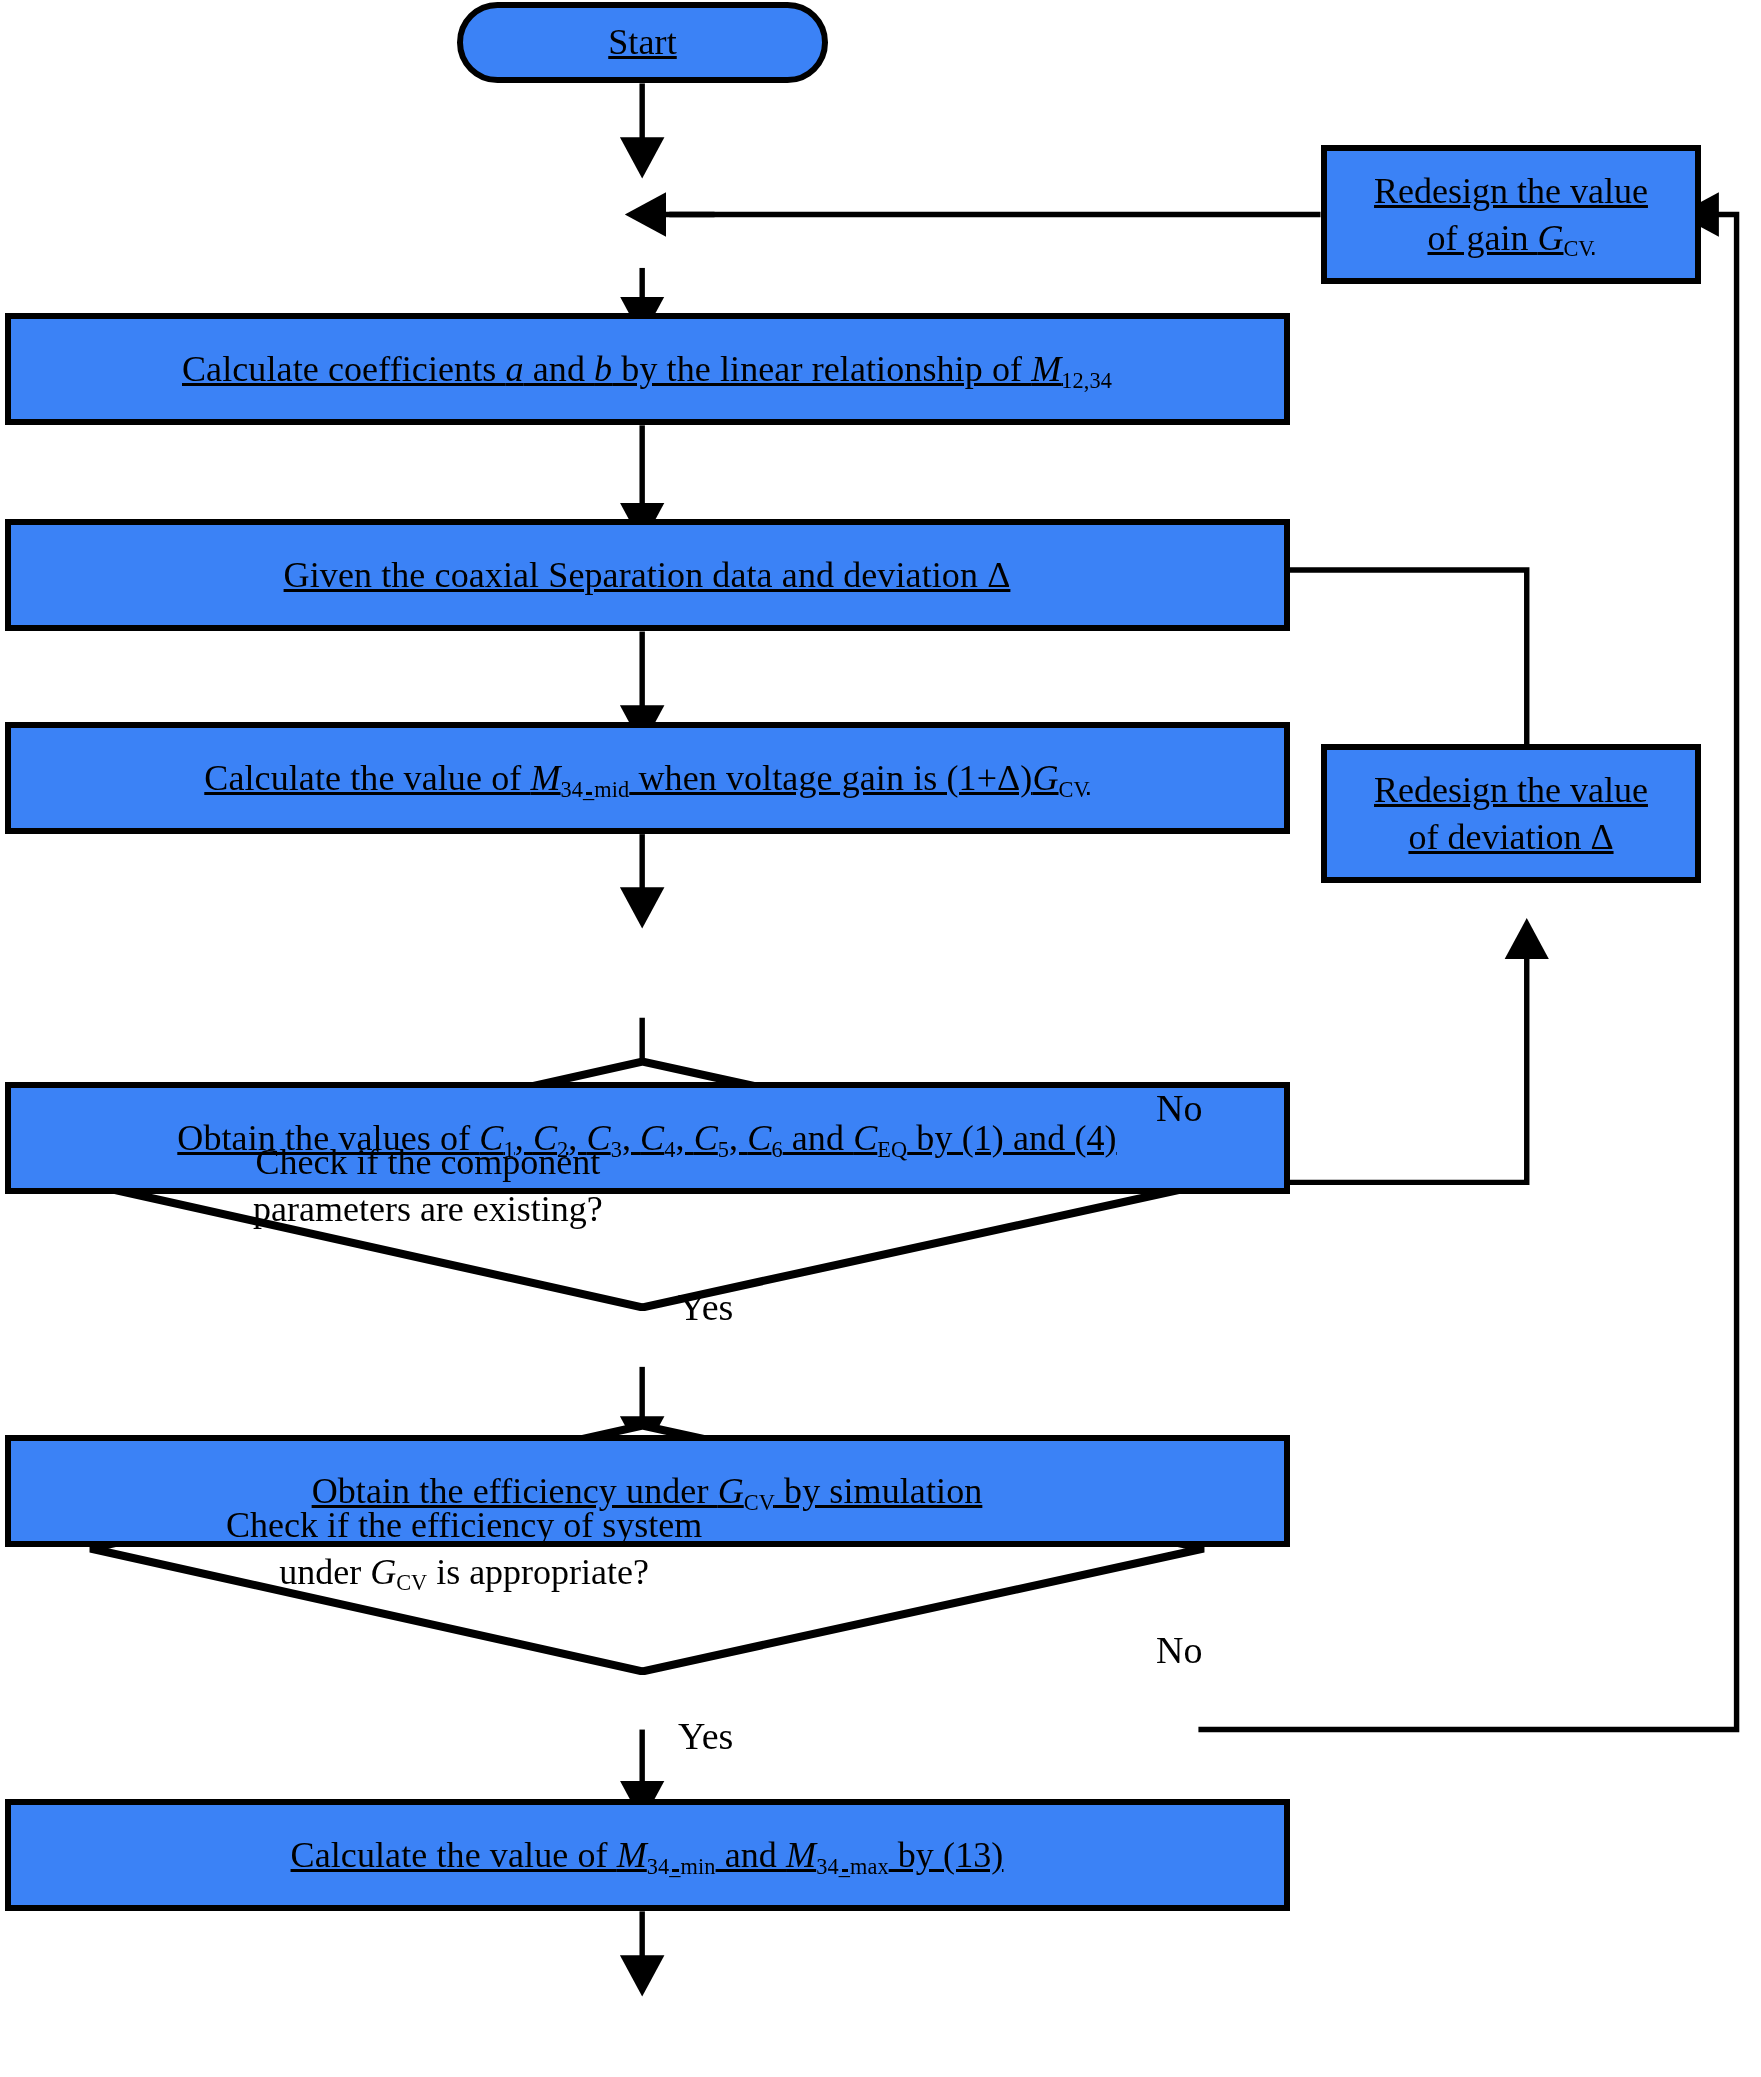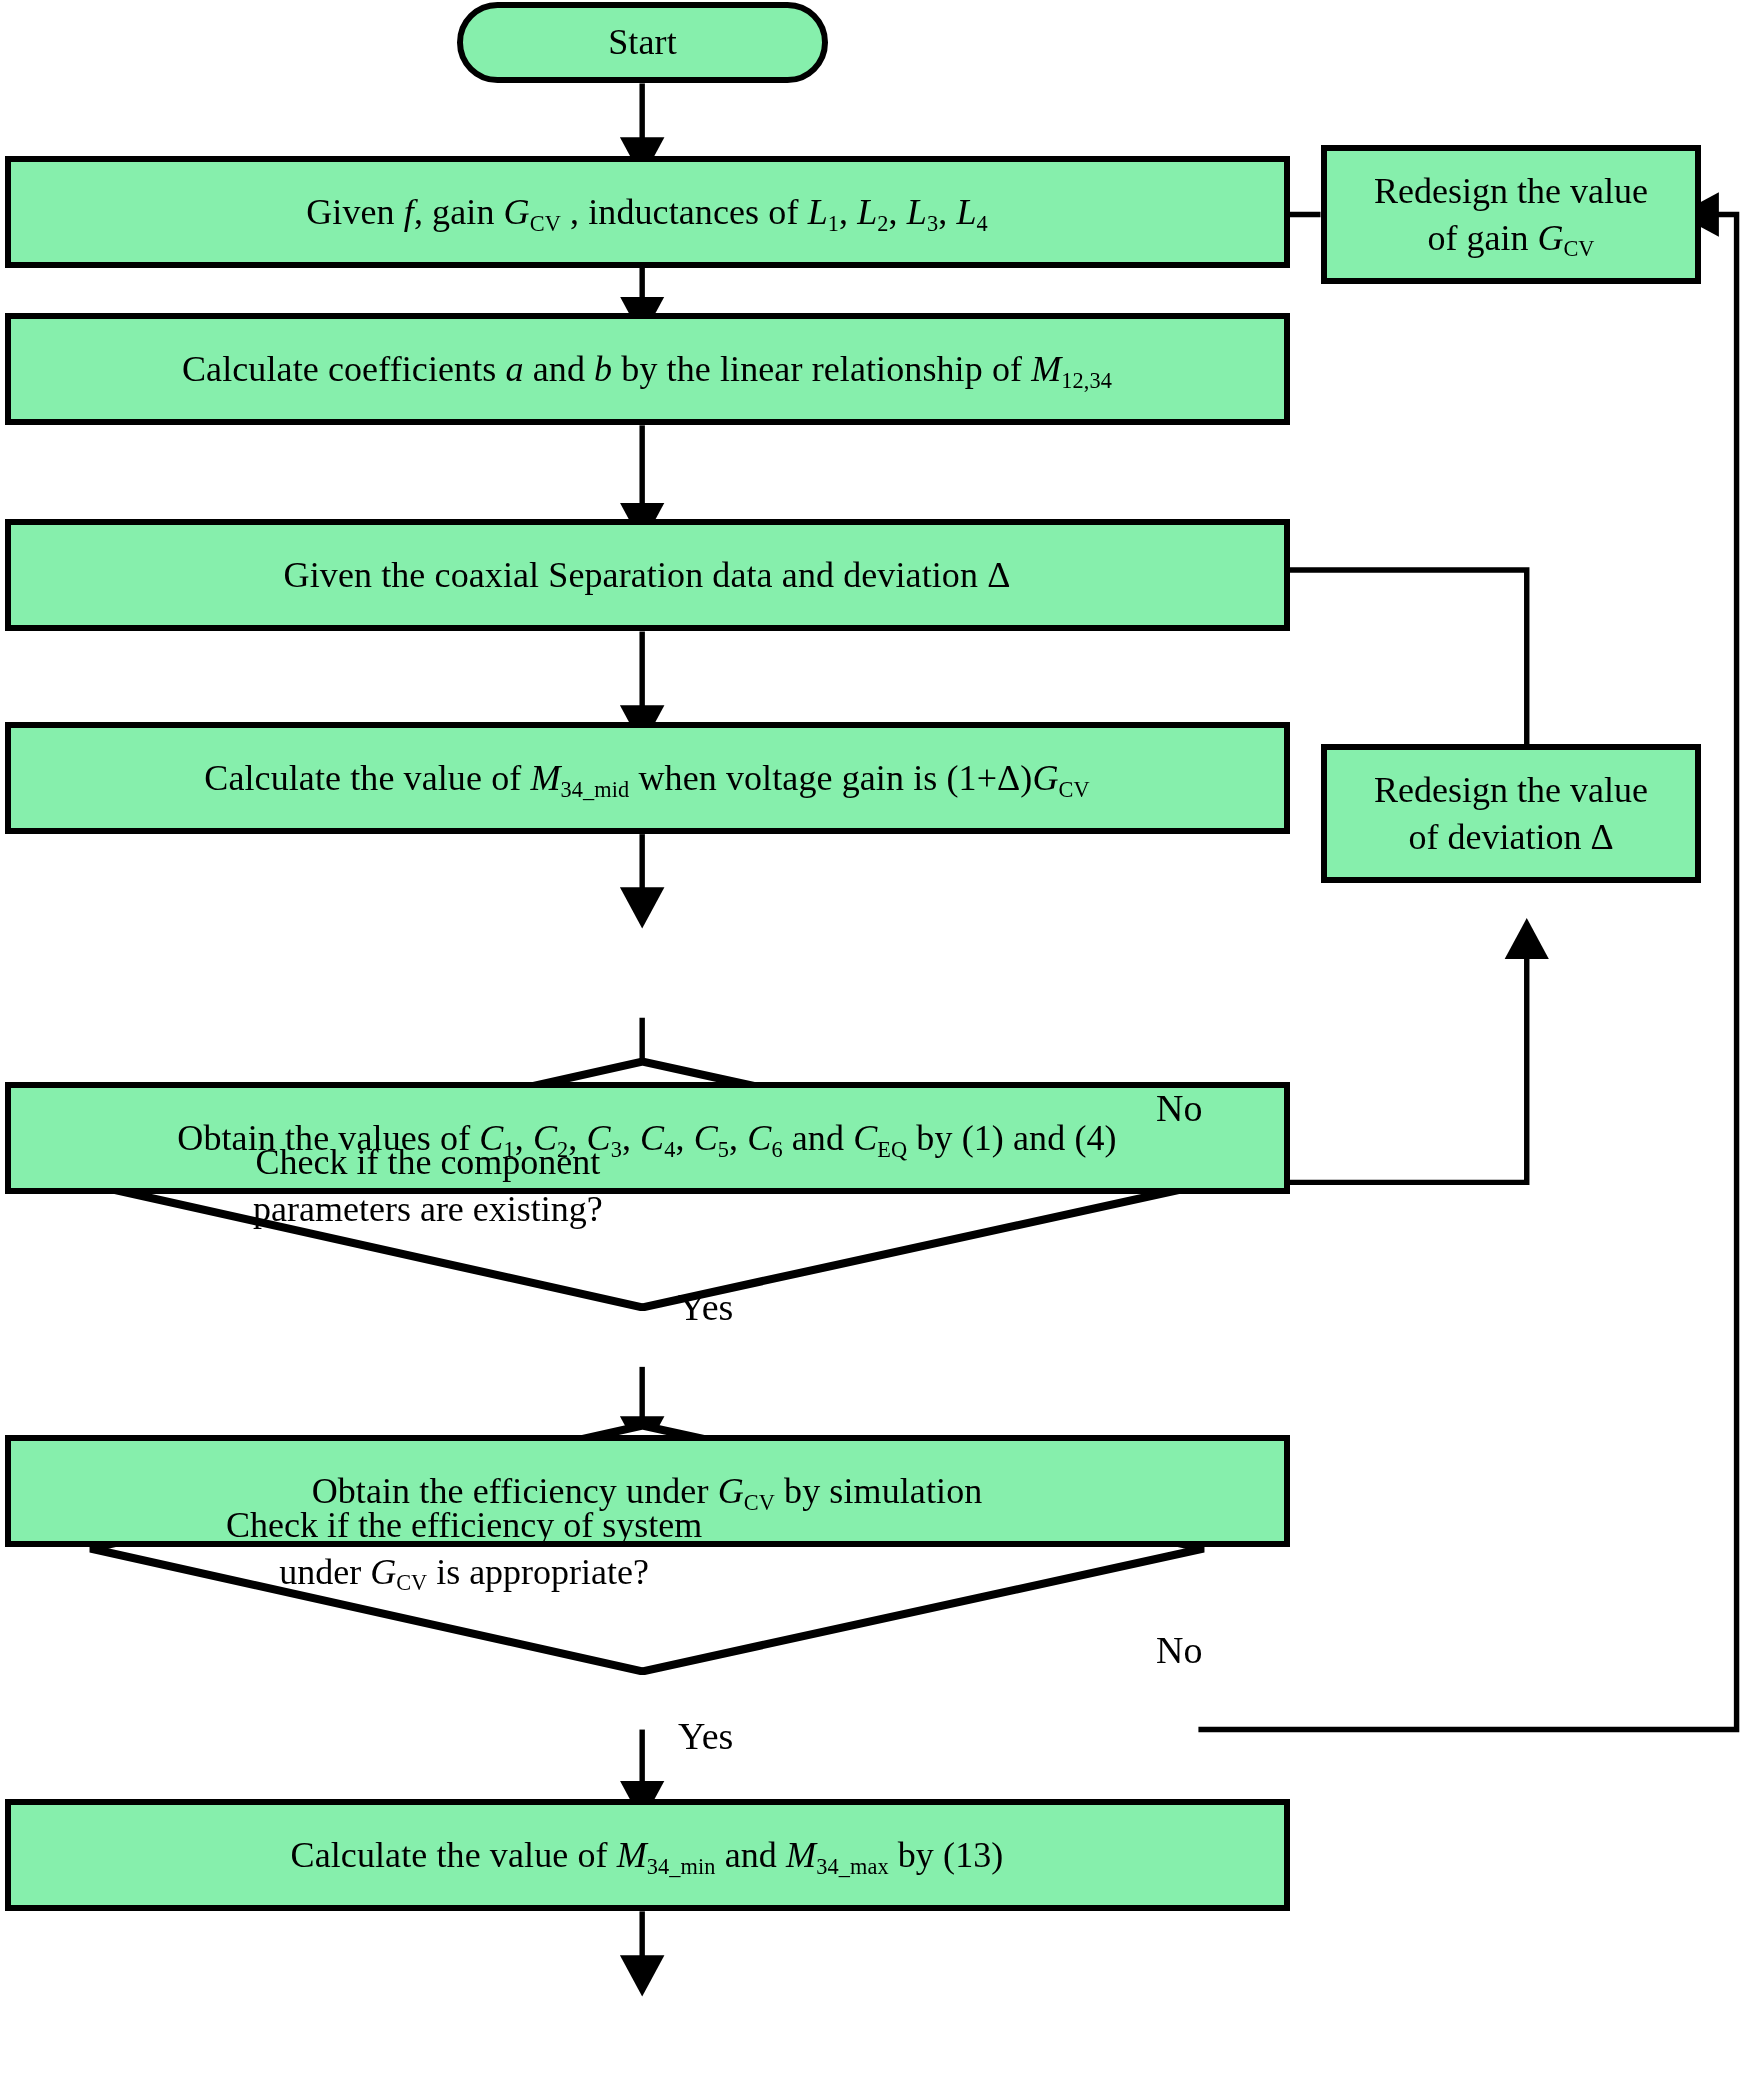--- a/index.html
+++ b/index.html
@@ -3,22 +3,22 @@
 <meta charset="utf-8">
 <style>
   html,body{margin:0;padding:0;background:#ffffff;}
   body{width:1761px;height:2078px;position:relative;overflow:hidden;
        font-family:"Liberation Serif","DejaVu Serif",serif;color:#000;}
   #stage{position:absolute;left:0;top:0;width:1761px;height:2078px;}
 
   svg.wires{position:absolute;left:0;top:0;width:1761px;height:2078px;
             pointer-events:none;}
 
-  .node{position:absolute;box-sizing:border-box;background:#86efac;
-        display:flex;align-items:center;justify-content:center;text-align:center;}
+  .node{position:absolute;box-sizing:border-box;background:#3b82f6;
+        display:flex;align-items:center;justify-content:center;text-align:center;text-decoration:underline;}
   .proc{border:6.3px solid #000;}
   .term{border:6.3px solid #000;border-radius:42px;}
   .side{border:6.3px solid #000;line-height:1.25;}
 
   .txt{font-size:36px;letter-spacing:0.1px;white-space:nowrap;}
   .dtxt{font-size:36px;line-height:1.28;}
 
   i.v{font-style:italic;}
   sub{font-size:0.62em;vertical-align:baseline;position:relative;top:0.30em;
       font-style:normal;}
@@ -86,23 +86,20 @@
     <polygon points="615,4 1236,140 615,276 4,140" fill="#ffffff" stroke="#000000" stroke-width="9"></polygon>
   </svg>
   <svg class="diamond" style="left:86px;top:1422px;width:1122px;height:253px;" viewBox="0 0 1240 280">
     <polygon points="615,4 1236,140 615,276 4,140" fill="#ffffff" stroke="#000000" stroke-width="9"></polygon>
   </svg>
 
   <div class="node term" style="left:457px;top:1.8px;width:371px;height:81px;">
     <span class="txt">Start</span>
   </div>
 
-  <div class="node proc" style="left:4.5px;top:156px;width:1285px;height:112px;">
-    <span class="txt"><span>Given </span><i class="v">f</i><span>, gain </span><i class="v">G</i><sub>CV</sub><span> , inductances of </span><i class="v">L</i><sub>1</sub><span>, </span><i class="v">L</i><sub>2</sub><span>, </span><i class="v">L</i><sub>3</sub><span>, </span><i class="v">L</i><sub>4</sub></span>
-  </div>
 
   <div class="node proc" style="left:4.5px;top:313px;width:1285px;height:112px;">
     <span class="txt"><span>Calculate coefficients </span><i class="v">a</i><span> and </span><i class="v">b</i><span> by the linear relationship of </span><i class="v">M</i><sub>12,34</sub></span>
   </div>
 
   <div class="node proc" style="left:4.5px;top:519px;width:1285px;height:112px;">
     <span class="txt"><span>Given the coaxial Separation data and deviation Δ</span></span>
   </div>
 
   <div class="node proc" style="left:4.5px;top:722px;width:1285px;height:112px;">

